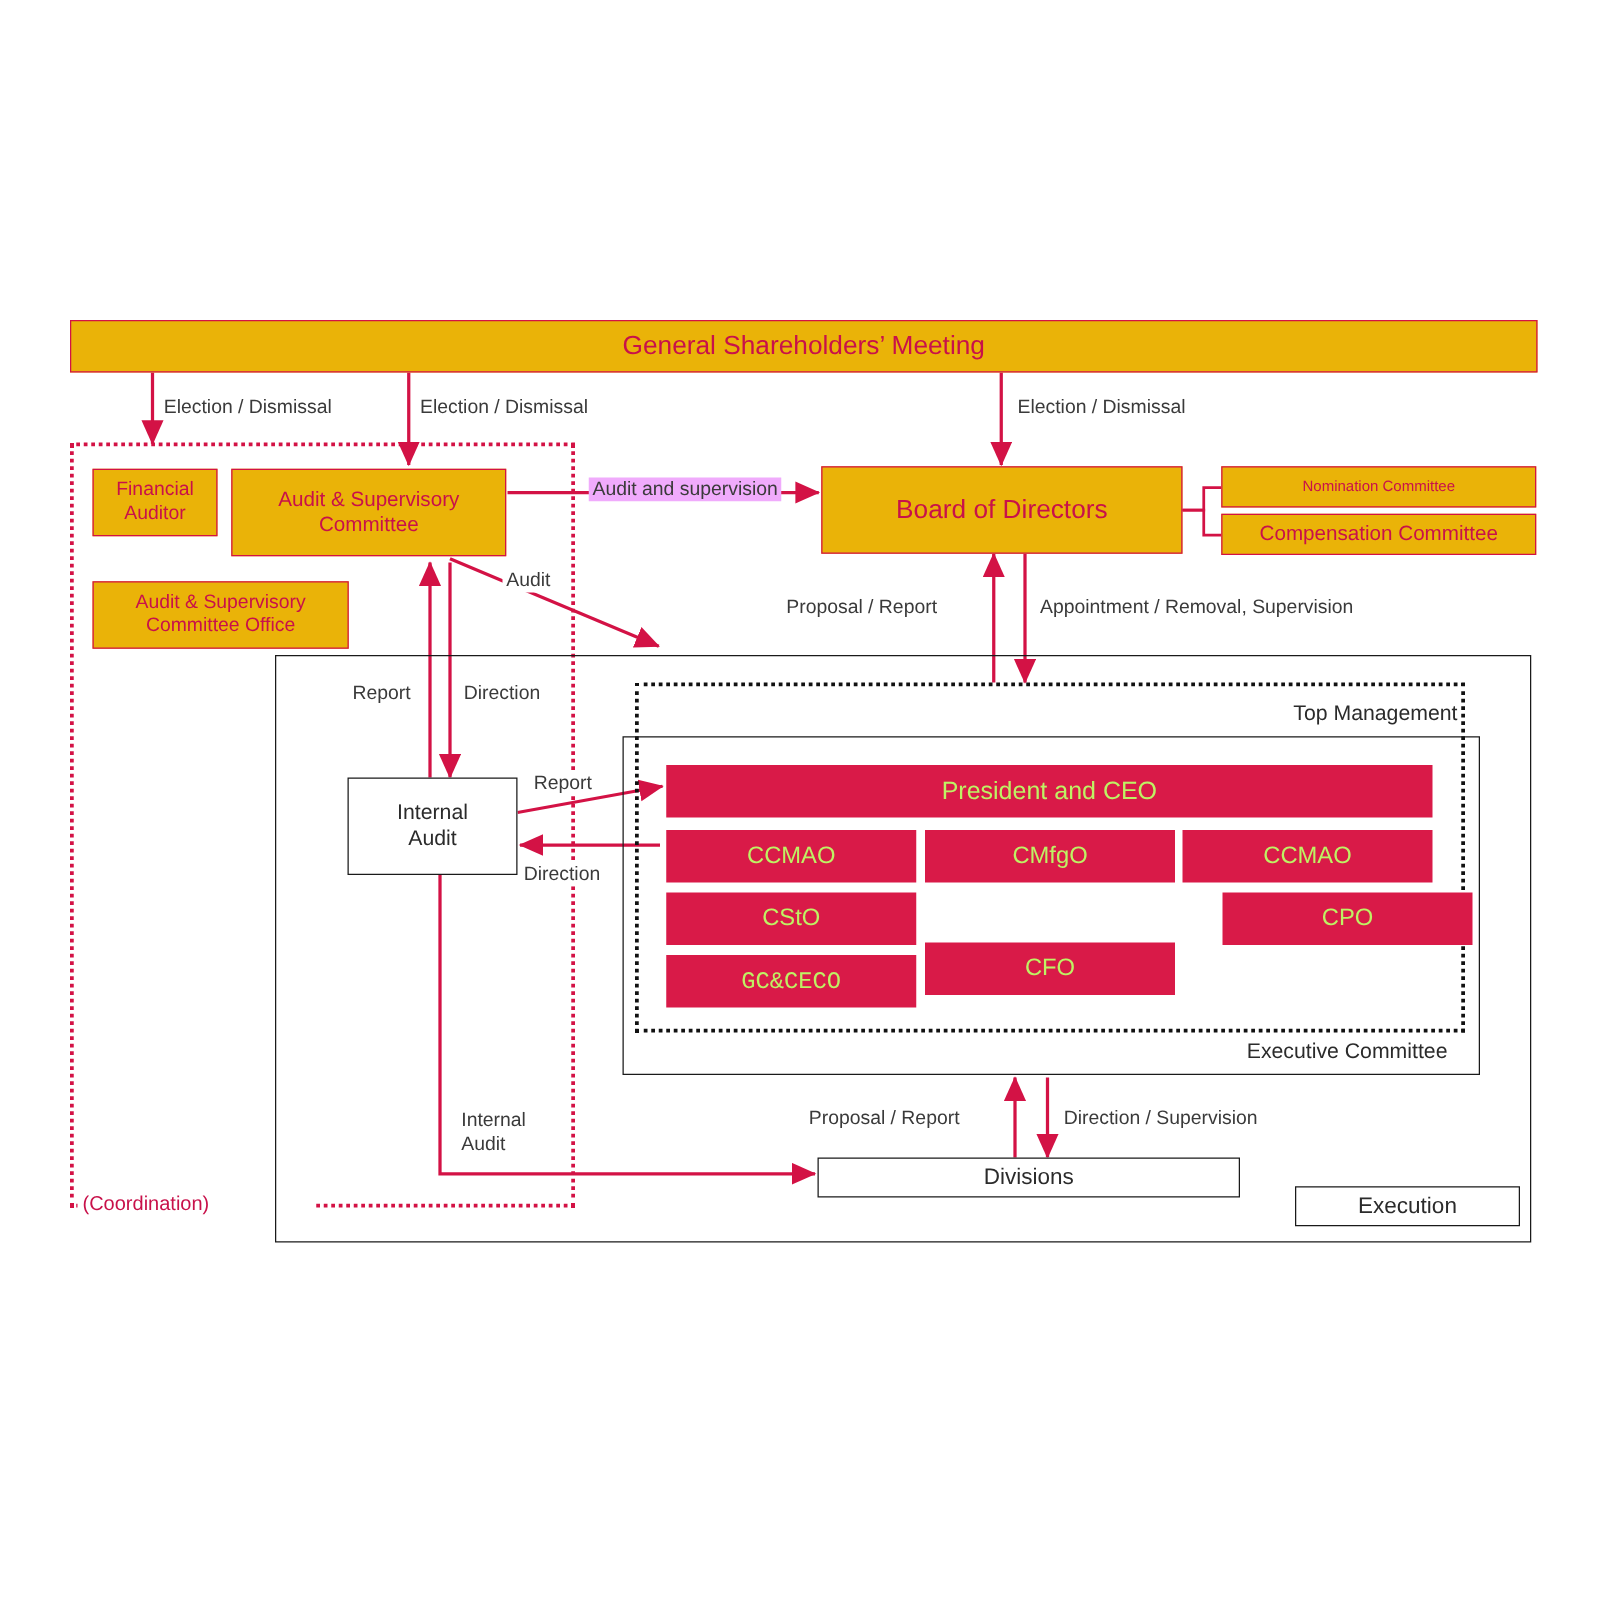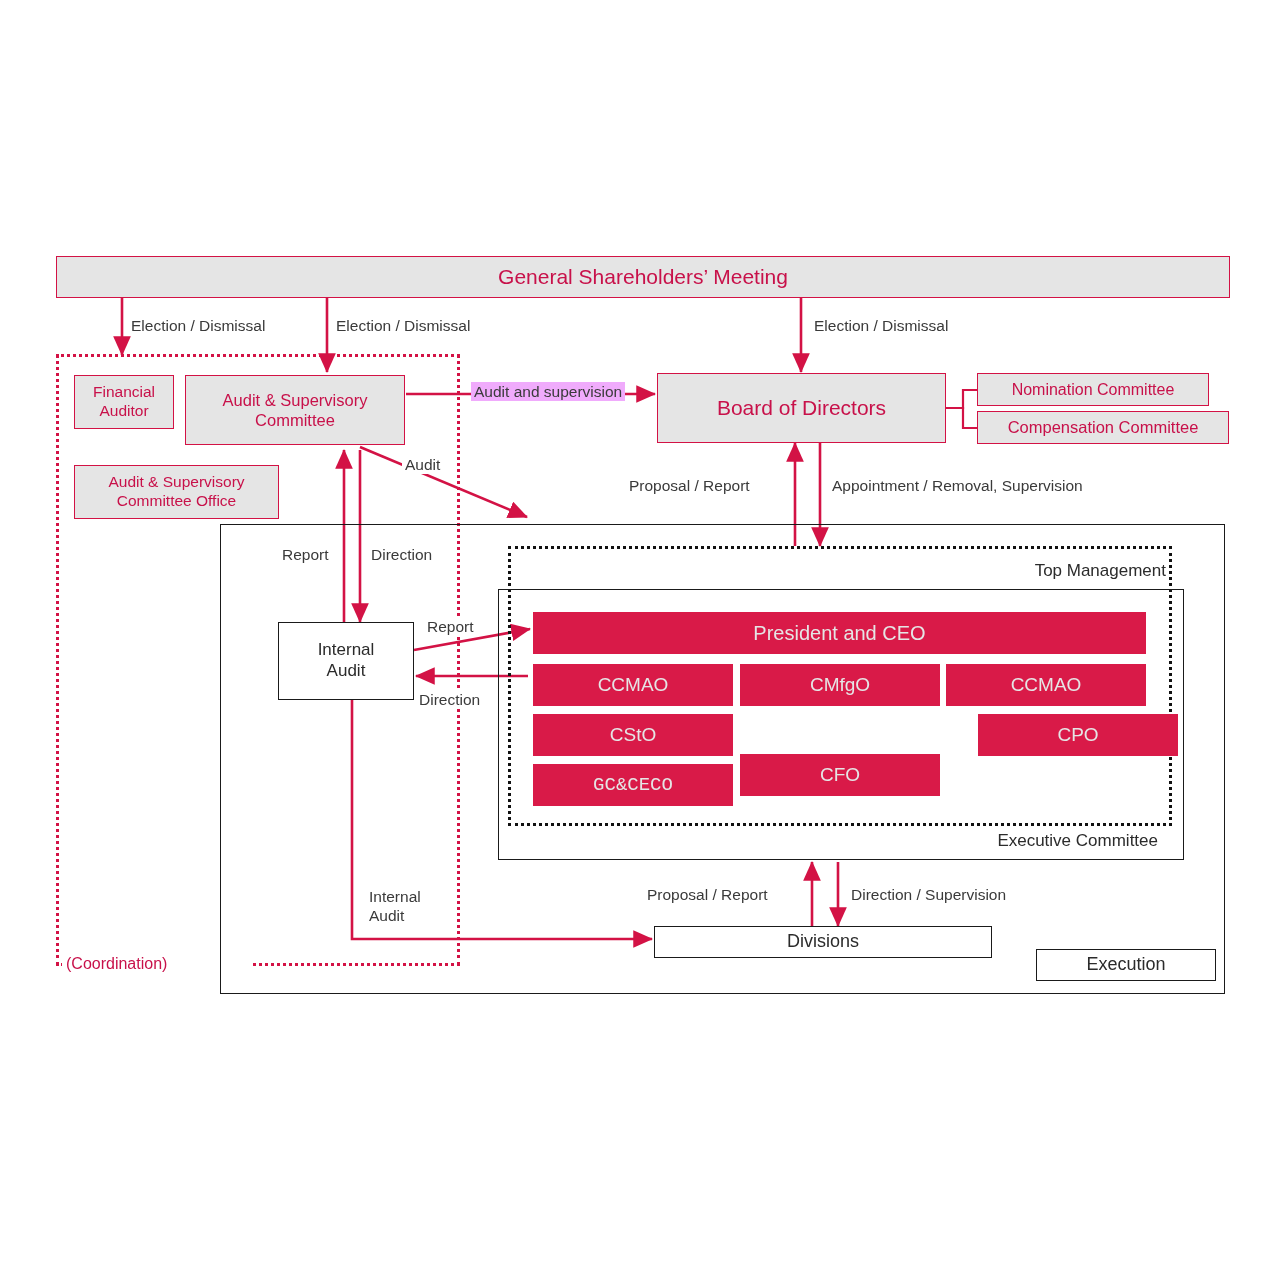--- a/index.html
+++ b/index.html
@@ -17,41 +17,41 @@
   #stage {
     position: relative;
     width: 1280px;
     height: 1280px;
   }
   .abs { position: absolute; box-sizing: border-box; }
 
   
   .box {
     border: 1.5px solid #d31245;
-    background: #e5e5e5;
+    background: #eab308;
     color: #c8114a;
     display: flex;
     align-items: center;
     justify-content: center;
     text-align: center;
     line-height: 1.22;
   }
   .box-black {
     border: 1.5px solid #1a1a1a;
     background: #ffffff;
     color: #2b2b2b;
     display: flex;
     align-items: center;
     justify-content: center;
     text-align: center;
     line-height: 1.22;
   }
   .filled {
     background: #d91a48;
-    color: #e5e5e5;
+    color: #bef264;
     border: none;
     display: flex;
     align-items: center;
     justify-content: center;
     text-align: center;
   }
   .plain-region {
     border: 1.5px solid #1a1a1a;
     background: transparent;
   }
@@ -154,21 +154,21 @@
 
   <div class="abs box" style="left:657px; top:373px; width:289px; height:70px; font-size:21px;">Board of Directors</div>
 
   <svg class="overlay" viewBox="0 0 1280 1280">
     <g stroke="#d31245" stroke-width="2.2" fill="none">
       <path d="M946,408 L963,408 L963,390 L977,390"></path>
       <path d="M946,408 L963,408 L963,428 L977,428"></path>
     </g>
   </svg>
 
-  <div class="abs box" style="left:977px; top:373px; width:232px; height:33px; font-size:16px;text-align:center;">Nomination Committee</div>
+  <div class="abs box" style="left:977px; top:373px; width:252px; height:33px; font-size:12px;text-align:center;">Nomination Committee</div>
   <div class="abs box" style="left:977px; top:411px; width:252px; height:33px; font-size:16.5px;">Compensation Committee</div>
 
   <div class="abs box-black" style="left:278px; top:622px; width:136px; height:78px; font-size:17px; white-space:pre-line;">Internal
 Audit</div>
 
   <div class="abs dotted-black" style="left:508px; top:546px; width:664px; height:280px;"></div>
   <div class="abs region-lbl" style="left:976px; top:561px; width:190px; text-align:right;">Top Management</div>
 
   <div class="abs thin-region" style="left:498px; top:589px; width:686px; height:271px;"></div>
   <div class="abs region-lbl" style="left:938px; top:831px; width:220px; text-align:right;">Executive Committee</div>

